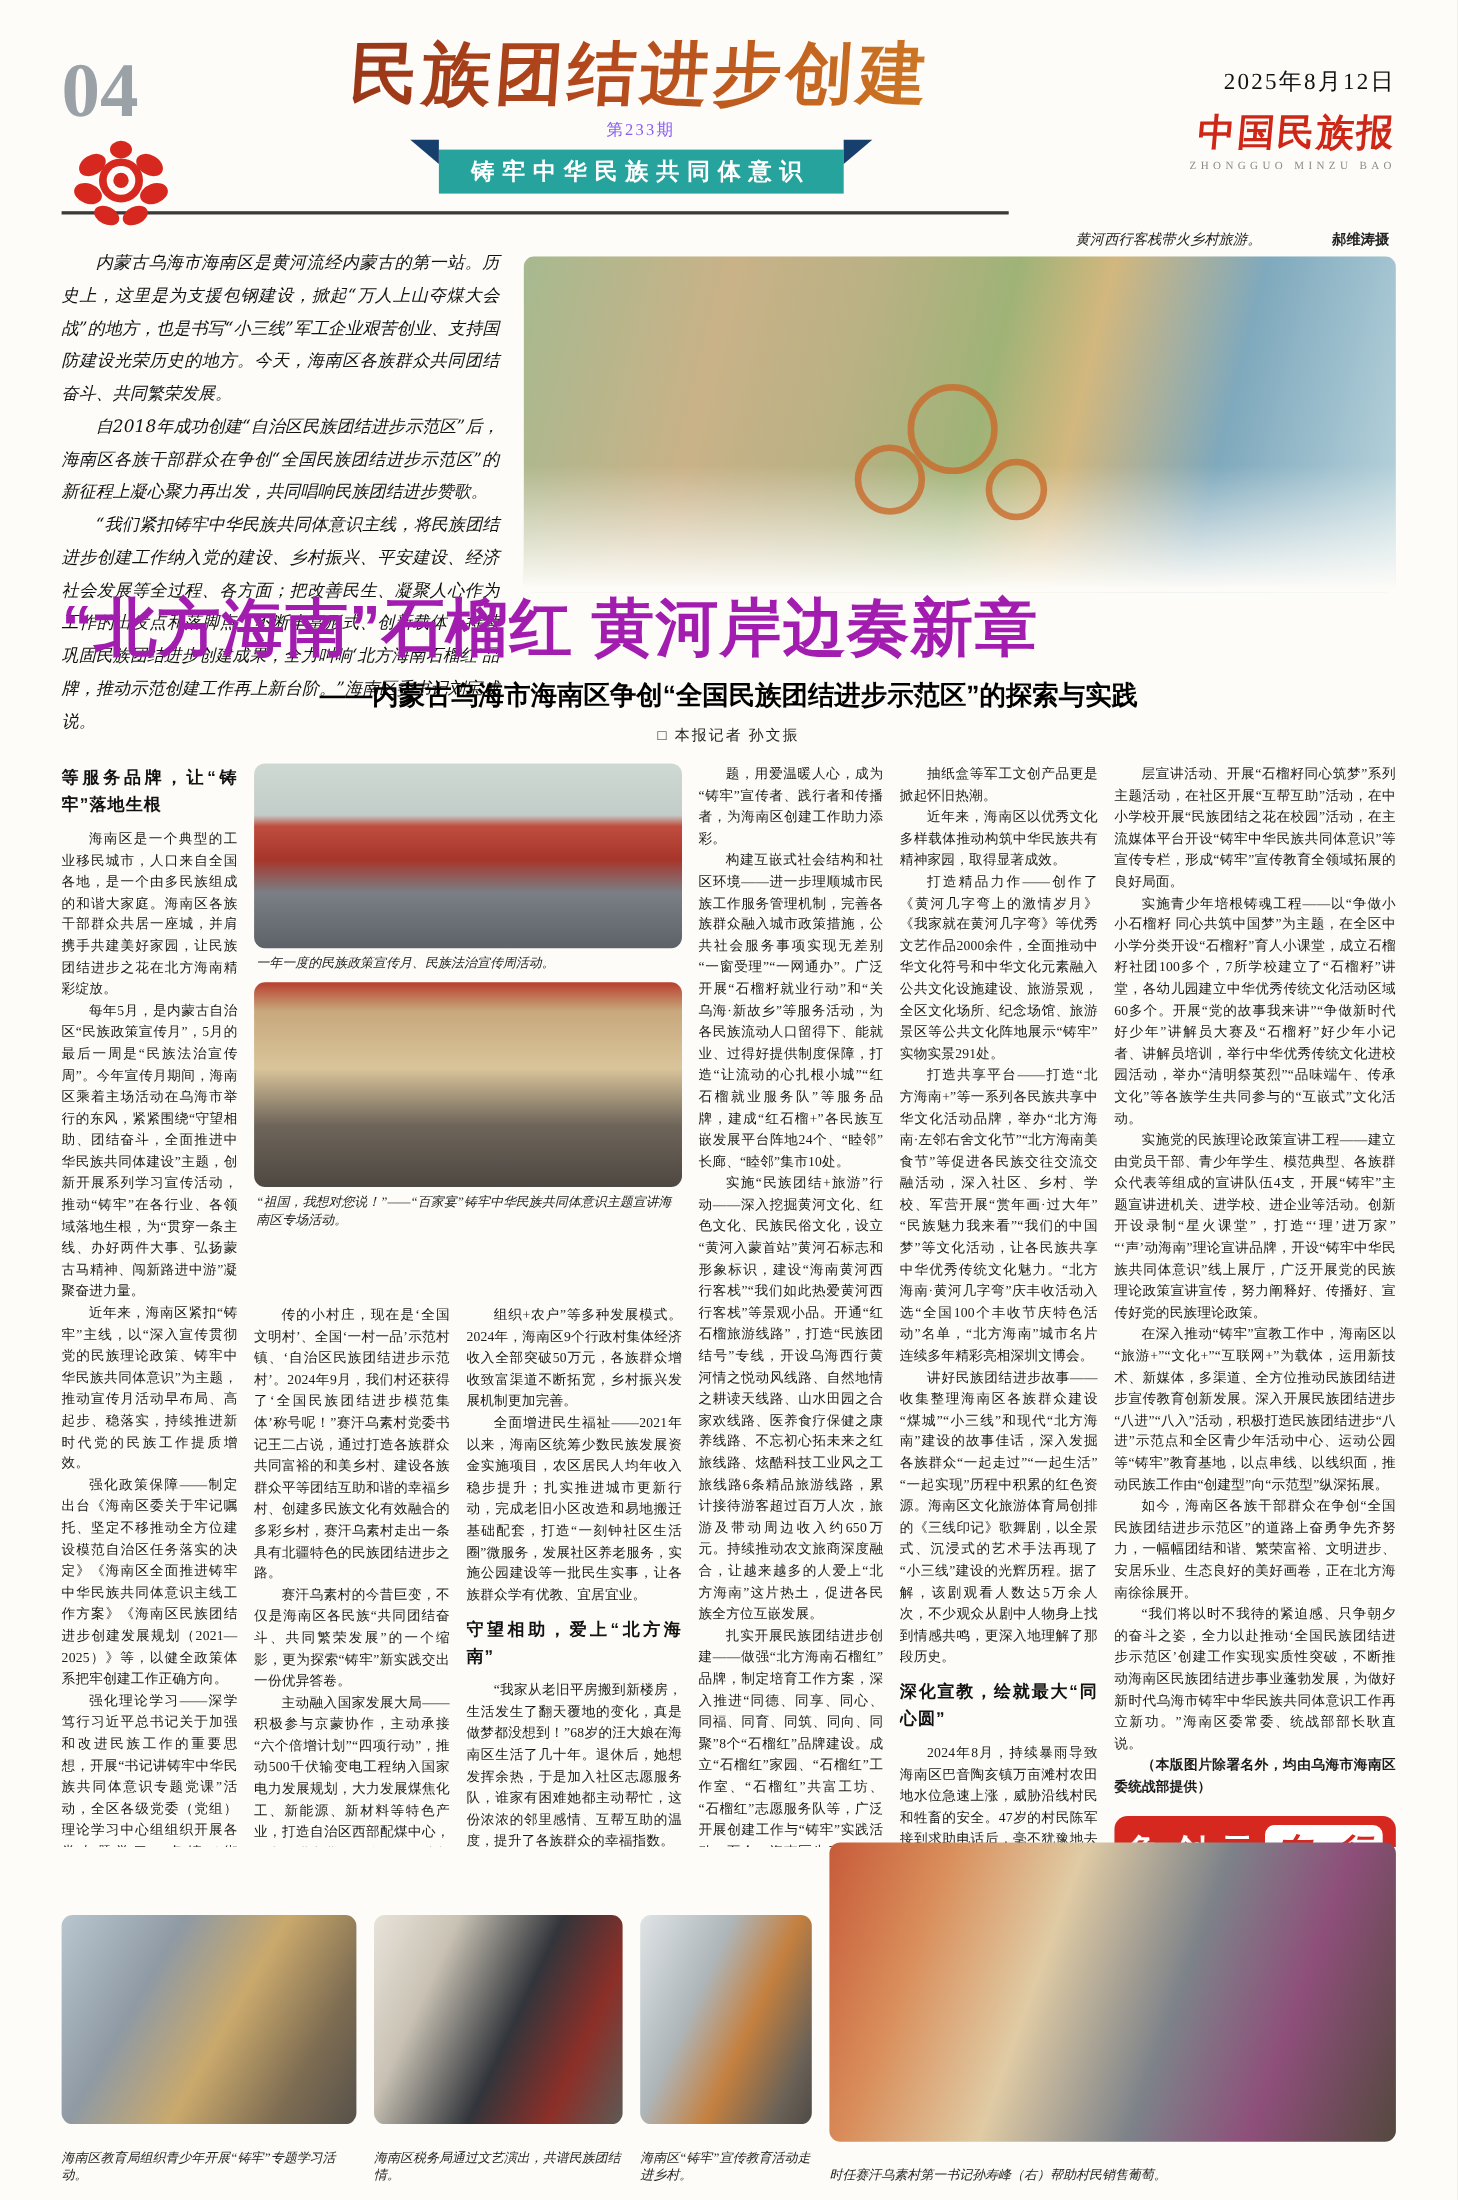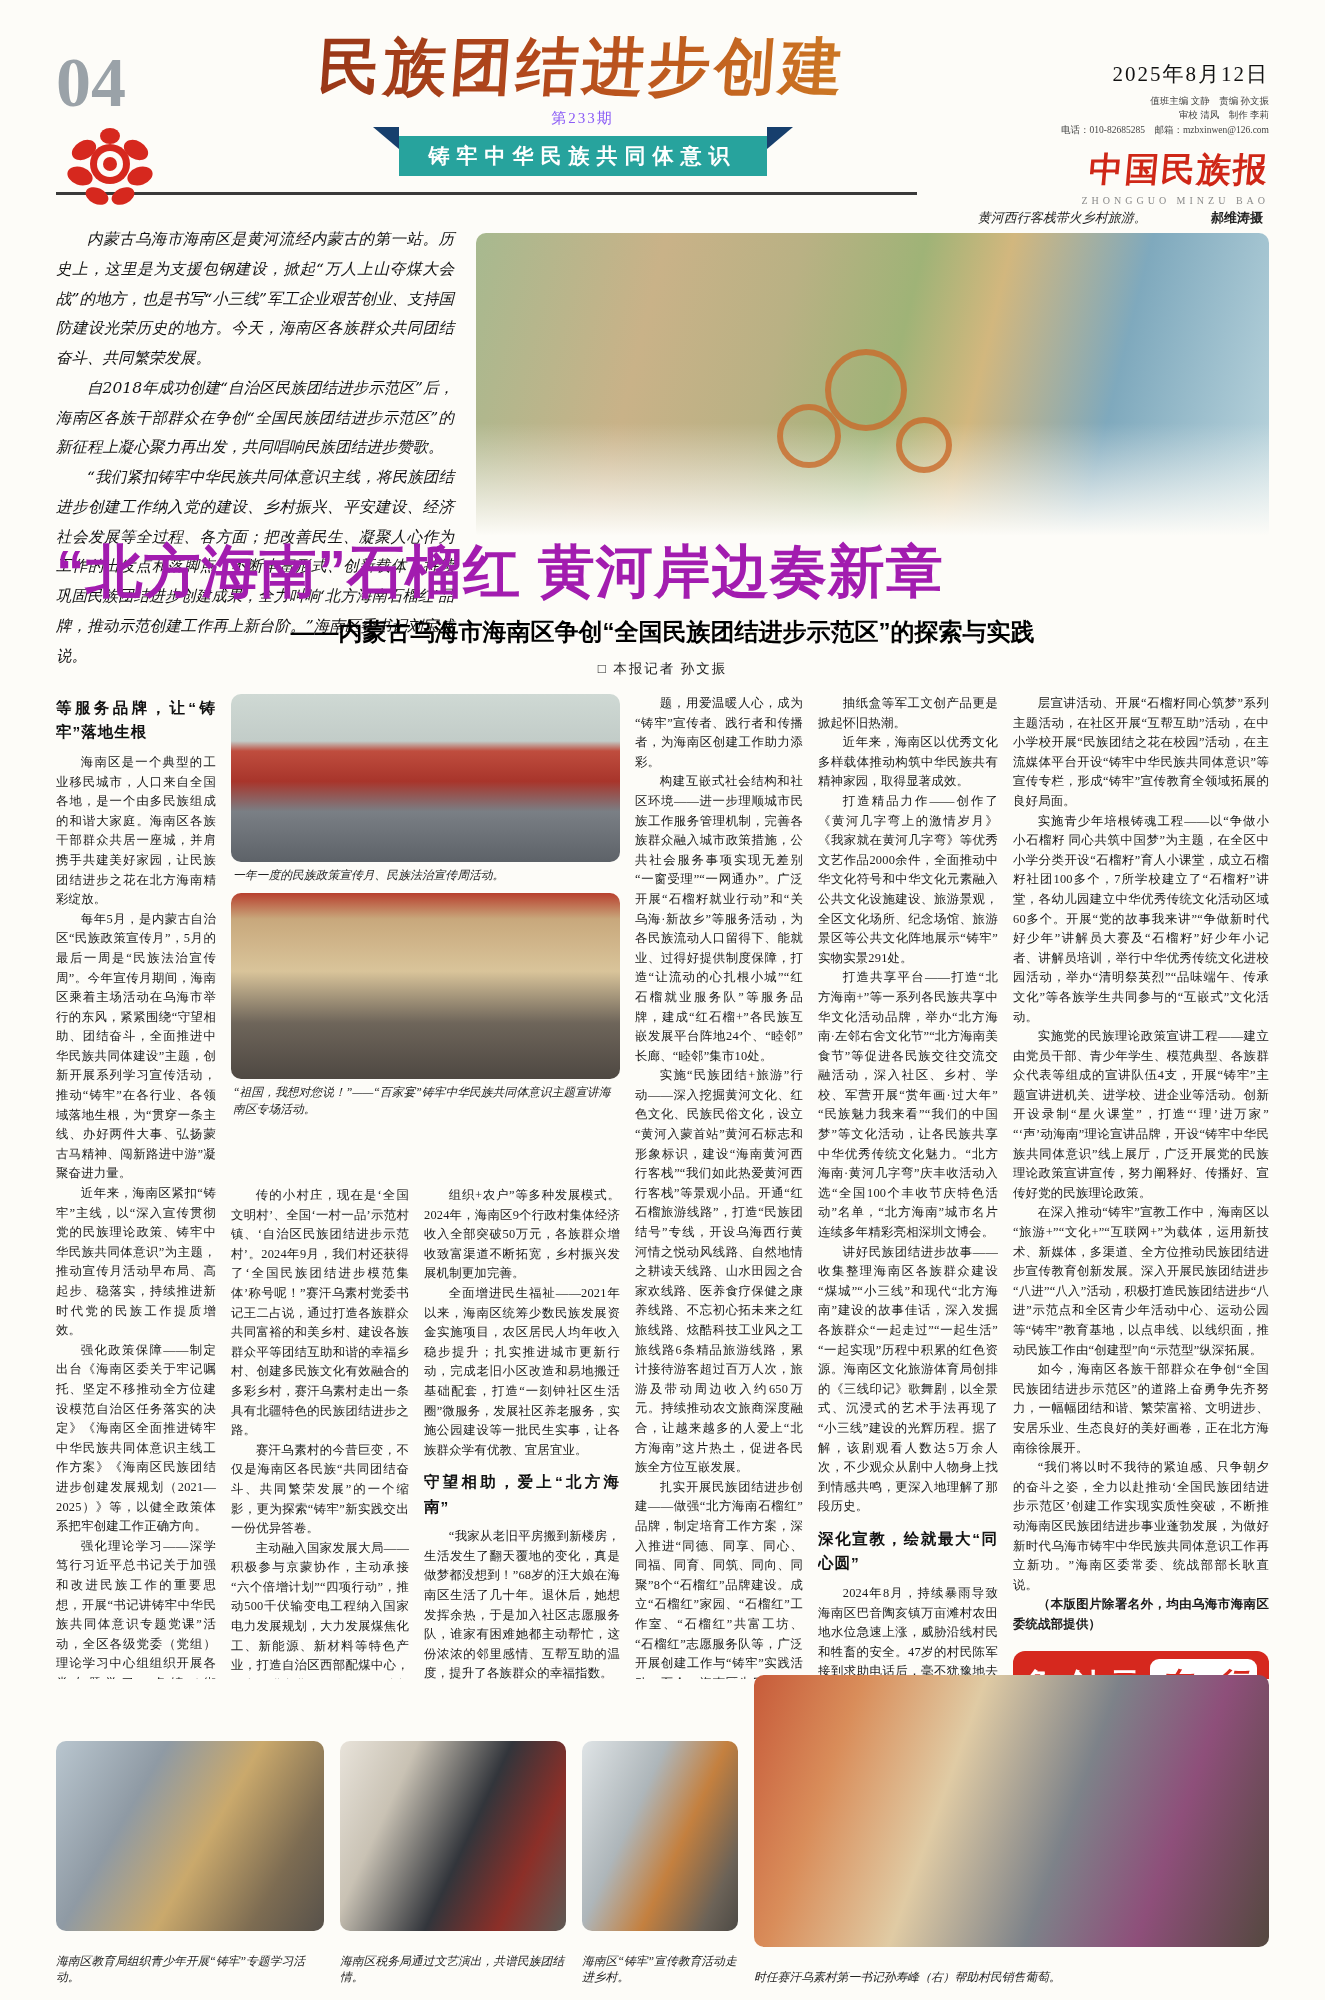--- a/index.html
+++ b/index.html
@@ -105,25 +105,20 @@
         </svg>
       </div>
     </div>
     <div class="mast-center">
       <div class="mast-title">民族团结进步创建</div>
       <div class="issue">第233期</div>
       <div class="ribbon">铸牢中华民族共同体意识</div>
     </div>
     <div class="mast-right">
       <div class="mast-date">2025年8月12日</div>
-      <div class="mast-staff">
-        <div>值班主编 文静　责编 孙文振</div>
-        <div>审校 清风　制作 李莉</div>
-        <div>电话：010-82685285　邮箱：mzbxinwen@126.com</div>
-      </div>
       <div class="brand">中国民族报</div>
       <div class="brand-sub">ZHONGGUO MINZU BAO</div>
     </div>
   </div>
   <div class="mast-rule"></div>
 
   <div class="lead">
     <div class="intro">
       <p>内蒙古乌海市海南区是黄河流经内蒙古的第一站。历史上，这里是为支援包钢建设，掀起“万人上山夺煤大会战”的地方，也是书写“小三线”军工企业艰苦创业、支持国防建设光荣历史的地方。今天，海南区各族群众共同团结奋斗、共同繁荣发展。</p>
       <p>自2018年成功创建“自治区民族团结进步示范区”后，海南区各族干部群众在争创“全国民族团结进步示范区”的新征程上凝心聚力再出发，共同唱响民族团结进步赞歌。</p>

